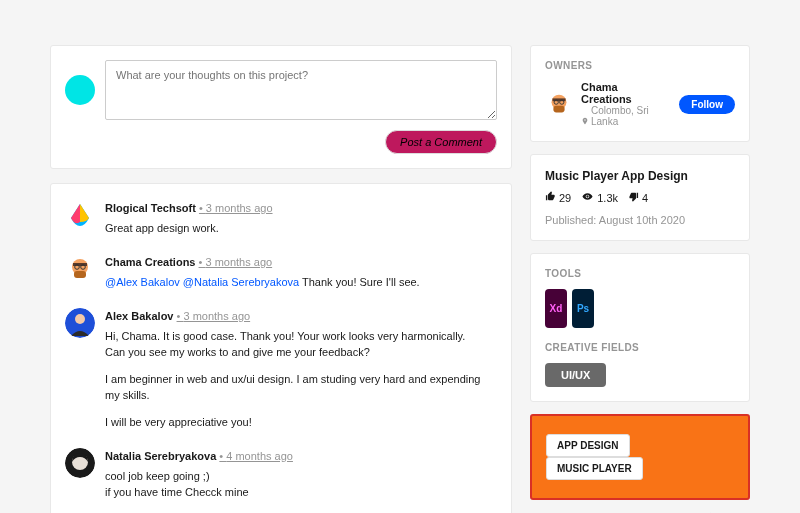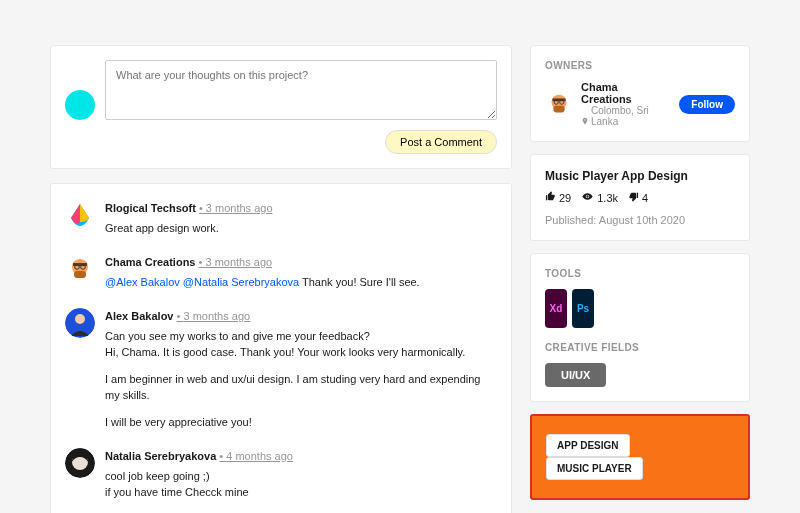--- a/index.html
+++ b/index.html
@@ -1,24 +1,24 @@
 <!DOCTYPE html>
 <html><head>
   <meta charset="utf-8">
   <style>
     * { box-sizing: border-box; margin: 0; padding: 0; }
     body { font-family: -apple-system, BlinkMacSystemFont, "Segoe UI", Helvetica, Arial, sans-serif; background: #f5f5f5; font-size: 12px; color: #191919; }
     .page { display: flex; gap: 18px; padding: 45px 50px 30px; max-width: 800px; margin: 0 auto; }
     .main { flex: 1; display: flex; flex-direction: column; gap: 14px; }
     .card { background: #fff; border: 1px solid #e8e8e8; border-radius: 3px; padding: 14px; }
-    .compose { display: flex; gap: 10px; align-items: flex-end; }
+    .compose { display: flex; gap: 10px; align-items: center; }
     .avatar-me { width: 30px; height: 30px; border-radius: 50%; background: #00e5e5; flex-shrink: 0; }
     .compose textarea { flex: 1; border: 1px solid #ccc; border-radius: 2px; padding: 8px 10px; font-family: inherit; font-size: 11px; color: #666; resize: both; height: 60px; }
     .btn-row { display: flex; justify-content: flex-end; margin-top: 10px; }
-    .post-btn { border: 1px solid #ddd; background: #fef9c3; border-radius: 14px; padding: 5px 14px; font-size: 11px; cursor: pointer; font-weight: 500; }
+    .post-btn { border: 1px solid #ddd; background: #be185d; border-radius: 14px; padding: 5px 14px; font-size: 11px; cursor: pointer; font-weight: 500; font-style: italic; }
     .comments { padding: 16px 14px; display: flex; flex-direction: column; gap: 18px; }
     .comment { display: flex; gap: 10px; }
     .avatar { width: 30px; height: 30px; border-radius: 50%; flex-shrink: 0; display: flex; align-items: center; justify-content: center; overflow: hidden; }
     .comment-body { flex: 1; font-size: 11px; line-height: 1.5; }
     .comment-head { margin-bottom: 3px; }
     .author { font-weight: 700; color: #191919; cursor: pointer; }
     .time { color: #959595; text-decoration: underline; }
     .mention { color: #0057ff; cursor: pointer; }
     .sidebar { width: 220px; display: flex; flex-direction: column; gap: 12px; }
     .side-card { background: #fff; border: 1px solid #e8e8e8; border-radius: 3px; padding: 14px; }
@@ -107,22 +107,22 @@
               <circle cx="15" cy="11" r="5" fill="#f4c9a8"></circle>
               <path d="M6 28 Q15 18 24 28 Z" fill="#2b2b2b"></path>
             </svg>
         </div>
         <div class="comment-body">
           <div class="comment-head">
             <span class="author">Alex Bakalov</span>
             <span class="time"> • <span>3 months ago</span></span>
           </div>
           <div>
+            <div>Hi, Chama. It is good case. Thank you! Your work looks very harmonically.</div>
             <div>Can you see my works to and give me your feedback?</div>
-            <div>Hi, Chama. It is good case. Thank you! Your work looks very harmonically.</div>
             <div style="margin-top:10px">I am beginner in web and ux/ui design. I am studing very hard and expending my skills.</div>
             <div style="margin-top:10px">I will be very appreciative you!</div>
           </div>
         </div>
       </div>
 
       <div class="comment">
         <div class="avatar">
           <svg width="30" height="30" viewBox="0 0 30 30">
               <circle cx="15" cy="15" r="15" fill="#1a1a1a"></circle>

